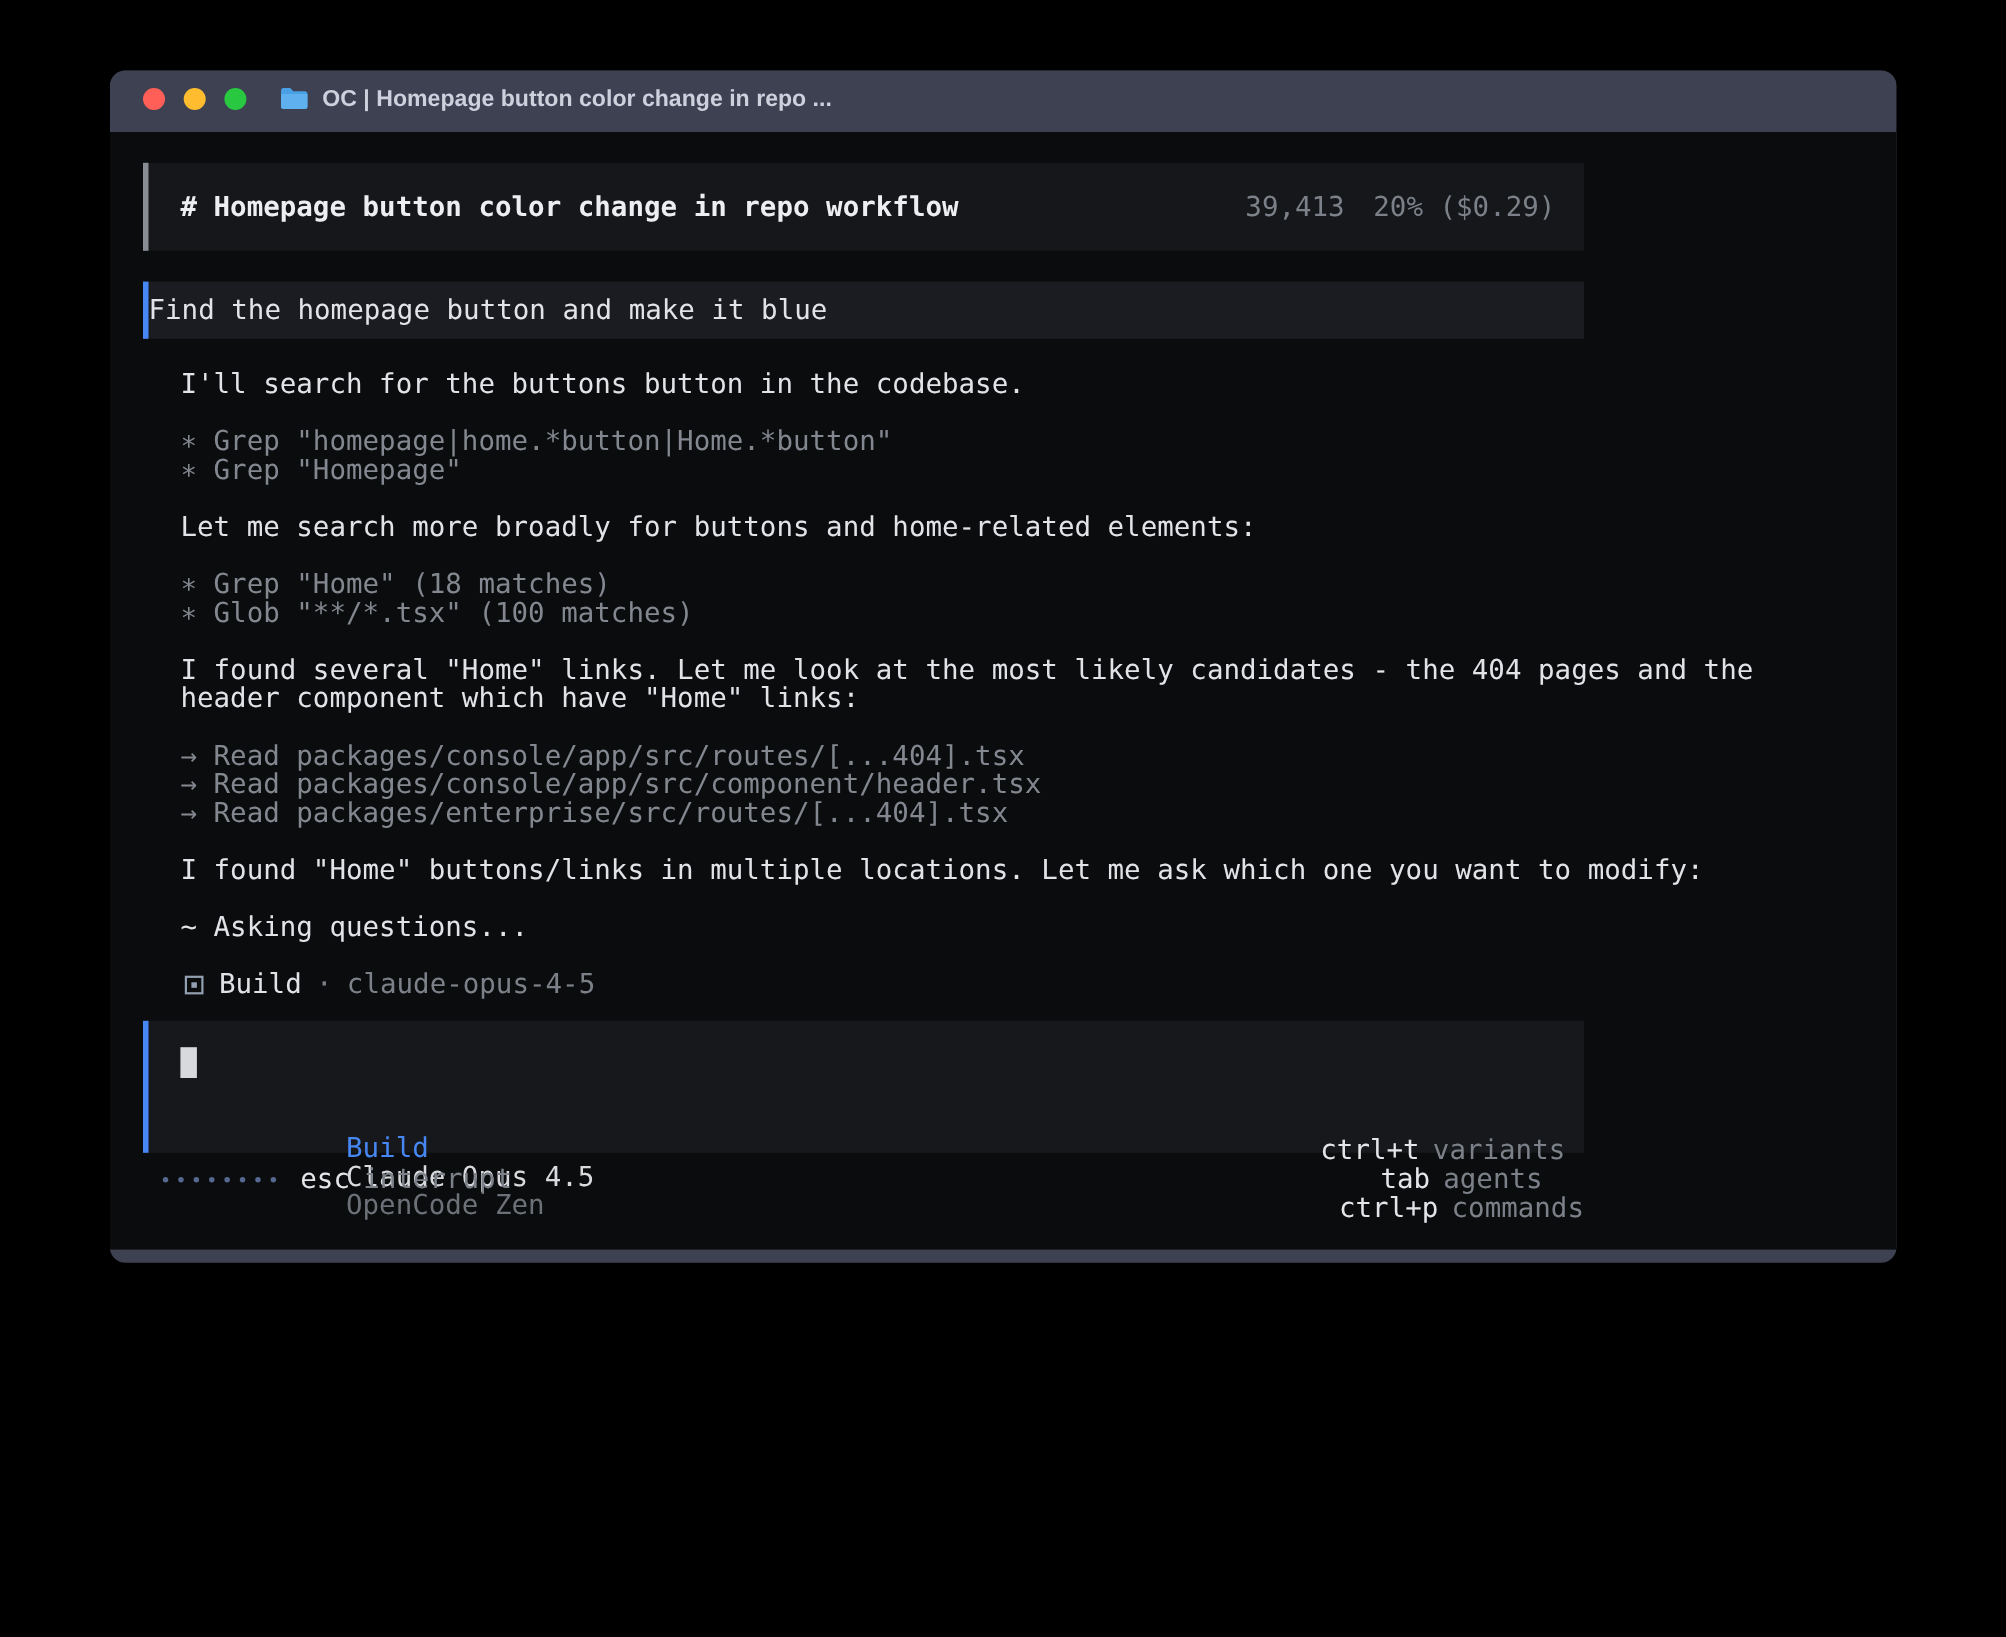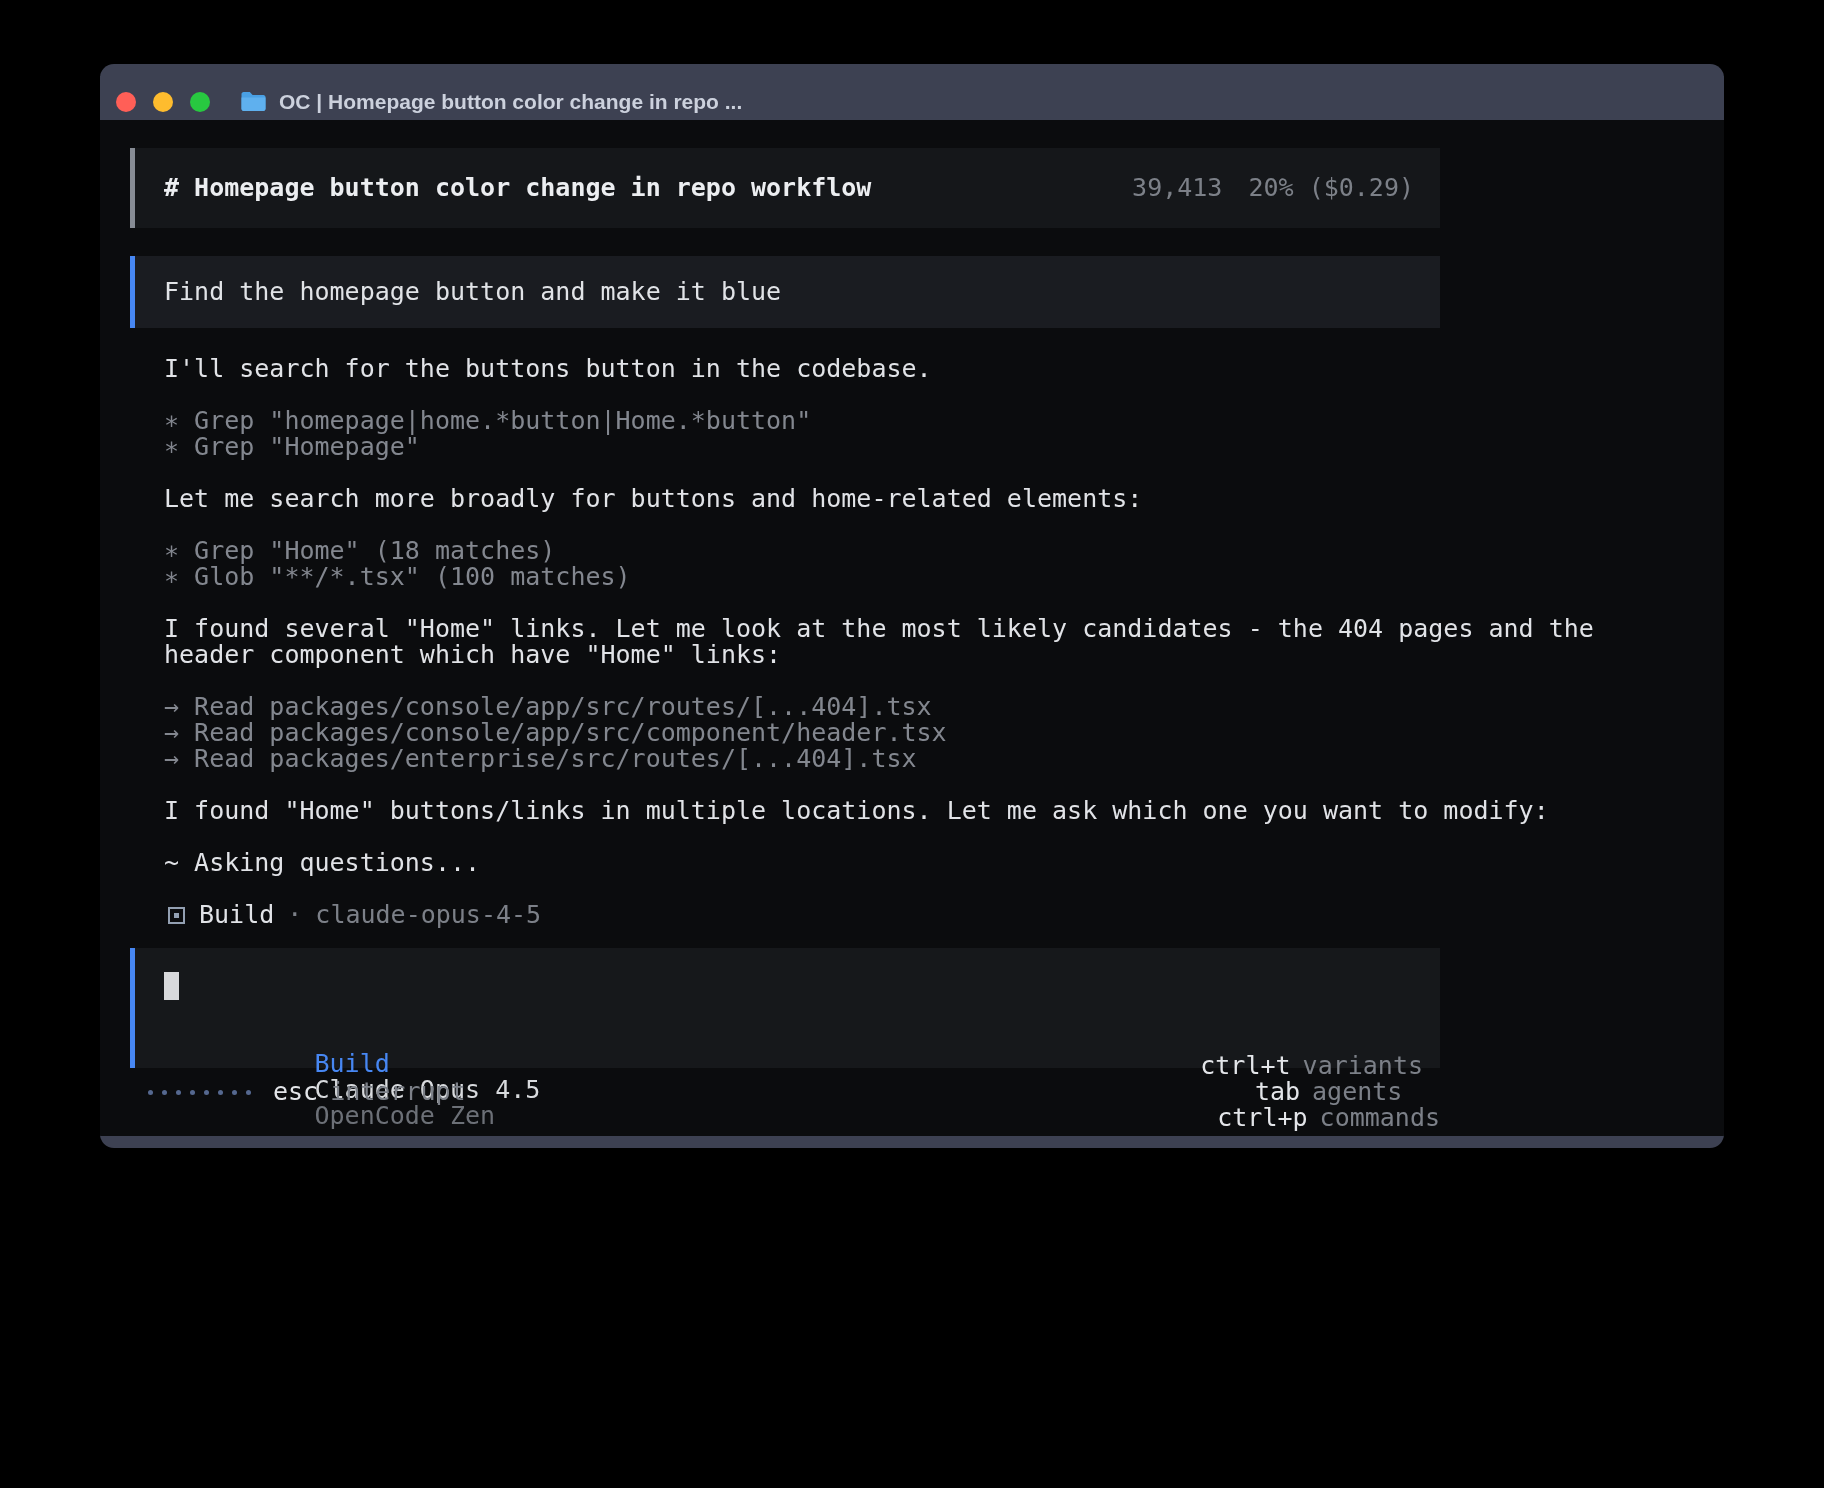--- a/index.html
+++ b/index.html
@@ -7,23 +7,22 @@
     width:1824px;height:1488px;position:relative;
     background:#000;overflow:hidden;
     font-family:"DejaVu Sans Mono","Liberation Mono",monospace;
   }
   .window{
     position:absolute;left:100px;top:64px;width:1624px;height:1084px;
     background:var(--frame,#3d4152);border-radius:14px;overflow:hidden;
   }
   
   .titlebar{
-    height:51px;display:flex;align-items:center;padding-left:16px;
+    height:51px;display:flex;align-items:center;padding-left:30px;
     background:var(--frame,#3d4152);
-    margin-top:12px;
   }
   .traffic-lights{display:flex;gap:17px;align-items:center;}
   .light{width:20px;height:20px;border-radius:50%;display:inline-block;}
   .light.red{background:var(--traffic-red,#ff5f57);}
   .light.yellow{background:var(--traffic-yellow,#febc2e);}
   .light.green{background:var(--traffic-green,#28c840);}
   .folder{margin-left:30px;display:flex;align-items:center;}
   .titlebar .title{
     margin-left:12px;color:#ccd1dd;font-weight:bold;font-size:21px;
     font-family:"Liberation Sans","DejaVu Sans",sans-serif;
@@ -38,23 +37,23 @@
   
   .header-block{
     height:80px;background:#15171a;border-left:5px solid #878c95;
     display:flex;align-items:center;justify-content:space-between;
     padding:0 26px 0 29px;box-sizing:border-box;
   }
   .header-title{color:#eceef1;font-weight:bold;white-space:pre;}
   .header-stats{display:inline-flex;gap:26px;color:#7c8088;white-space:pre;}
   
   .user-block{
-    margin-top:28px;height:72px;background:#1a1c21;
+    margin-top:28px;height:52px;background:#1a1c21;
     border-left:5px solid var(--accent-blue,#4787f3);
-    display:flex;align-items:center;padding-left:29px;box-sizing:border-box;
+    display:flex;align-items:center;box-sizing:border-box;
     color:#e1e3e7;white-space:pre;
   }
   
   .conversation{margin-top:28px;padding-left:34px;}
   .conv-block{margin-bottom:26px;}
   .conv-line{white-space:pre;}
   .conv-line.text{color:#e1e3e7;}
   .conv-line.tool{color:#83878f;}
   
   .agent-line{display:flex;align-items:center;padding-left:38px;height:26px;}

